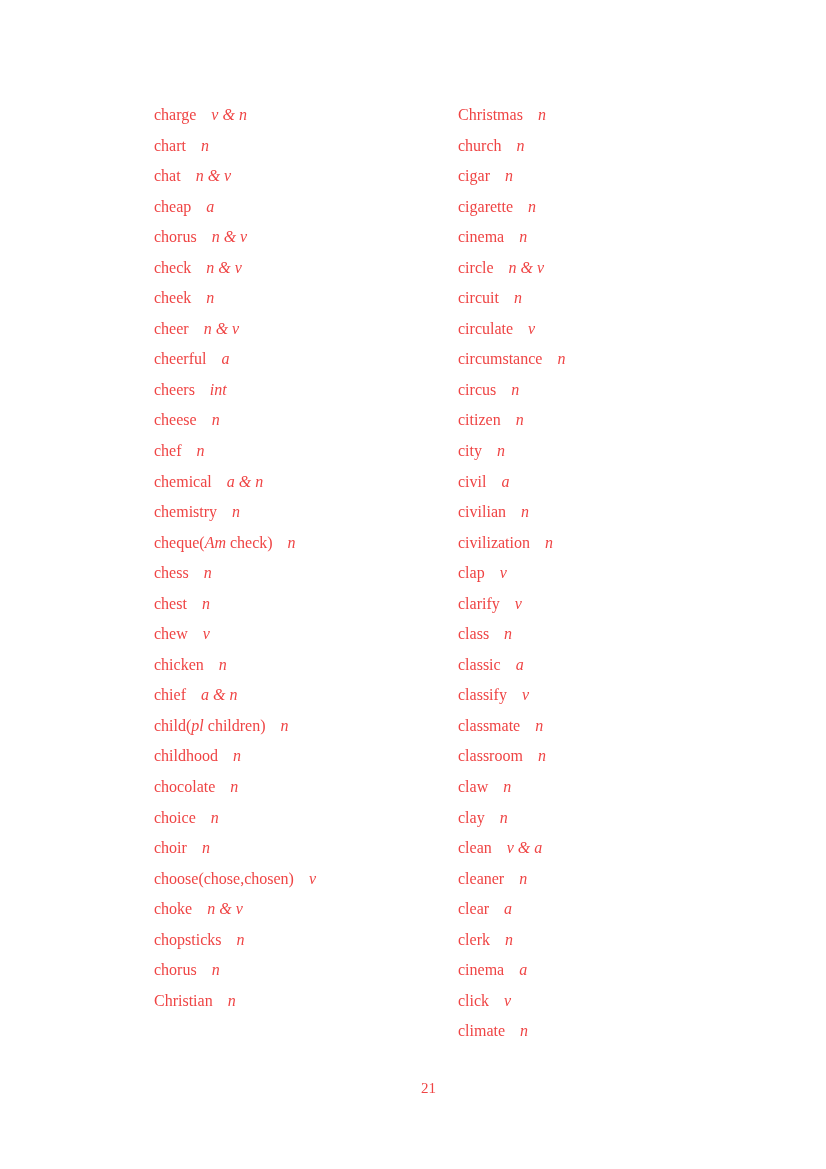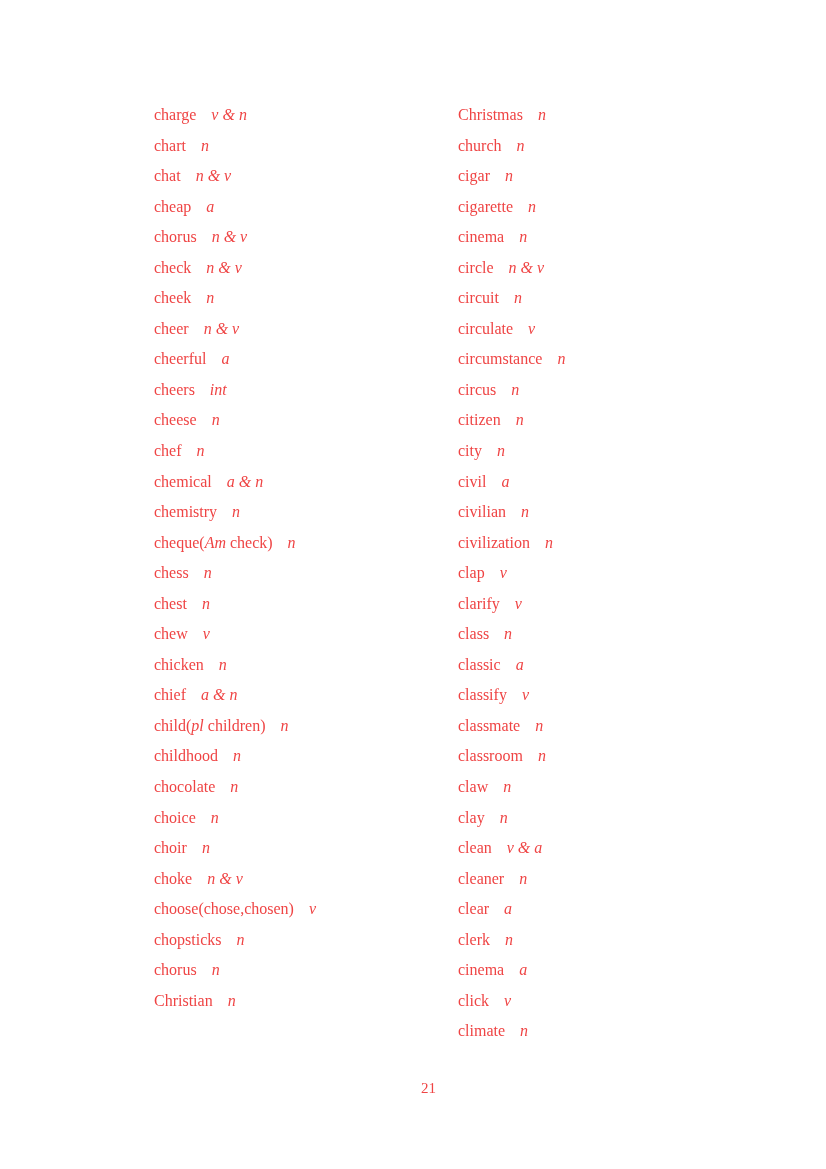--- a/index.html
+++ b/index.html
@@ -69,22 +69,22 @@
       <div class="entry"><span class="word">chess</span><span class="pos">n</span></div>
       <div class="entry"><span class="word">chest</span><span class="pos">n</span></div>
       <div class="entry"><span class="word">chew</span><span class="pos">v</span></div>
       <div class="entry"><span class="word">chicken</span><span class="pos">n</span></div>
       <div class="entry"><span class="word">chief</span><span class="pos">a &amp; n</span></div>
       <div class="entry"><span class="word">child(<i>pl</i> children)</span><span class="pos">n</span></div>
       <div class="entry"><span class="word">childhood</span><span class="pos">n</span></div>
       <div class="entry"><span class="word">chocolate</span><span class="pos">n</span></div>
       <div class="entry"><span class="word">choice</span><span class="pos">n</span></div>
       <div class="entry"><span class="word">choir</span><span class="pos">n</span></div>
+      <div class="entry"><span class="word">choose(chose,chosen)</span><span class="pos">v</span></div>
       <div class="entry"><span class="word">choke</span><span class="pos">n &amp; v</span></div>
-      <div class="entry"><span class="word">choose(chose,chosen)</span><span class="pos">v</span></div>
       <div class="entry"><span class="word">chopsticks</span><span class="pos">n</span></div>
       <div class="entry"><span class="word">chorus</span><span class="pos">n</span></div>
       <div class="entry"><span class="word">Christian</span><span class="pos">n</span></div>
     </div>
   <div class="word-column right">
       <div class="entry"><span class="word">Christmas</span><span class="pos">n</span></div>
       <div class="entry"><span class="word">church</span><span class="pos">n</span></div>
       <div class="entry"><span class="word">cigar</span><span class="pos">n</span></div>
       <div class="entry"><span class="word">cigarette</span><span class="pos">n</span></div>
       <div class="entry"><span class="word">cinema</span><span class="pos">n</span></div>

